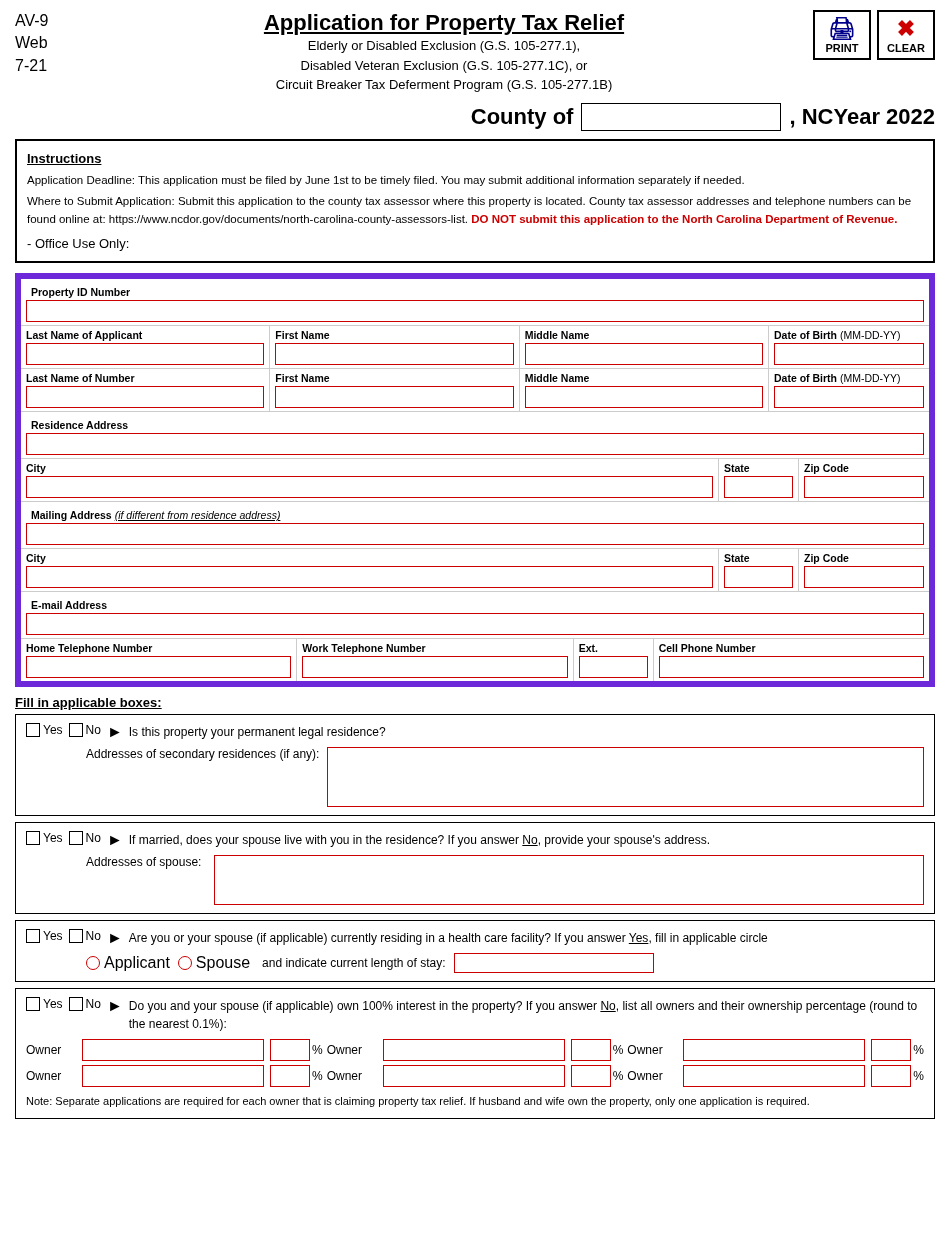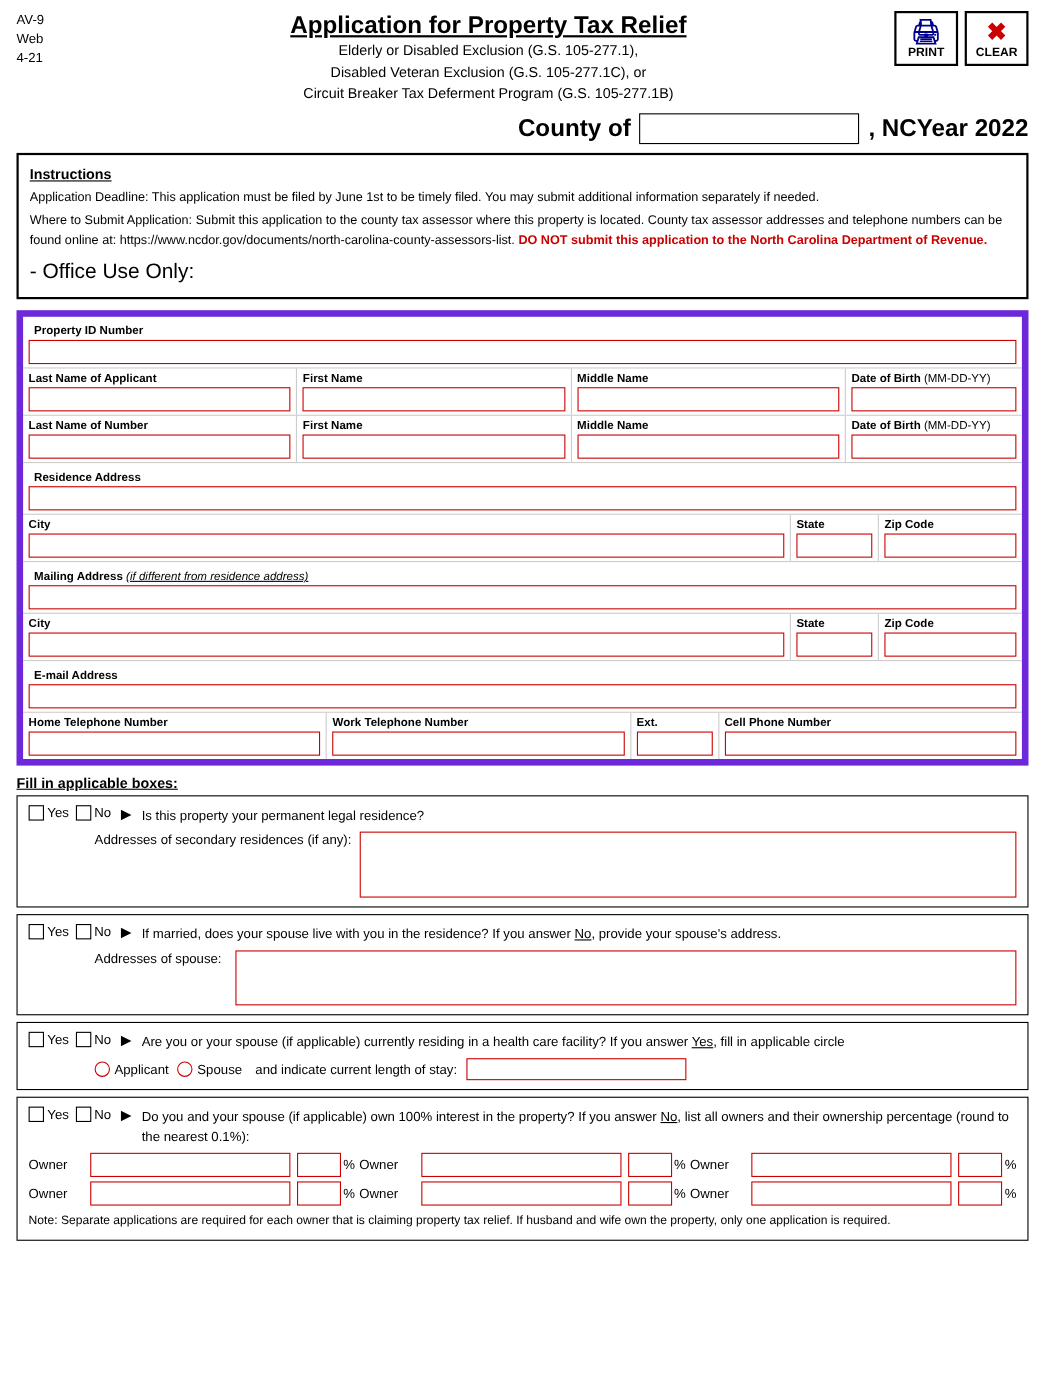--- a/index.html
+++ b/index.html
@@ -10,21 +10,21 @@
       color: #000;
       width: 950px;
       padding: 10px 15px;
     }
     .header-area {
       display: flex;
       align-items: flex-start;
       margin-bottom: 8px;
     }
     .form-id {
-      font-size: 12px;
+      font-size: 16px;
       line-height: 1.4;
       min-width: 60px;
     }
     .title-block {
       flex: 1;
       text-align: center;
     }
     .main-title {
       font-size: 22px;
       font-weight: bold;
@@ -103,21 +103,21 @@
       font-size: 13px;
     }
     .instructions-box .label-bold {
       font-weight: normal;
     }
     .do-not-text {
       color: #cc0000;
       font-weight: bold;
     }
     .office-use {
-      font-size: 19px;
+      font-size: 13px;
       margin-top: 6px;
     }
 
     .form-section {
       border: 6px solid #6d28d9;
       margin-bottom: 8px;
     }
     .field-row {
       display: flex;
       border-bottom: 1px solid #ccc;
@@ -236,21 +236,21 @@
       display: flex;
       align-items: center;
       gap: 8px;
       padding-left: 60px;
       margin-top: 4px;
     }
     .radio-label {
       display: flex;
       align-items: center;
       gap: 4px;
-      font-size: 12px;
+      font-size: 16px;
     }
     .radio-circle {
       width: 14px;
       height: 14px;
       border-radius: 50%;
       border: 1px solid #cc0000;
       display: inline-block;
     }
     .stay-input {
       border: 1px solid #cc0000;
@@ -328,21 +328,21 @@
       text-decoration: underline;
     }
   </style>
 </head>
 <body>
 
 <div class="header-area">
   <div class="form-id">
     <span>AV-9</span><br>
     <span>Web</span><br>
-    <span>4-21</span>
+    <span>7-21</span>
   </div>
   <div class="title-block">
     <div class="main-title">Application for Property Tax Relief</div>
     <div class="subtitle">
       <span>Elderly or Disabled Exclusion (G.S. 105-277.1),</span><br>
       <span>Disabled Veteran Exclusion (G.S. 105-277.1C), or</span><br>
       <span>Circuit Breaker Tax Deferment Program (G.S. 105-277.1B)</span>
     </div>
   </div>
   <div class="btn-area">

